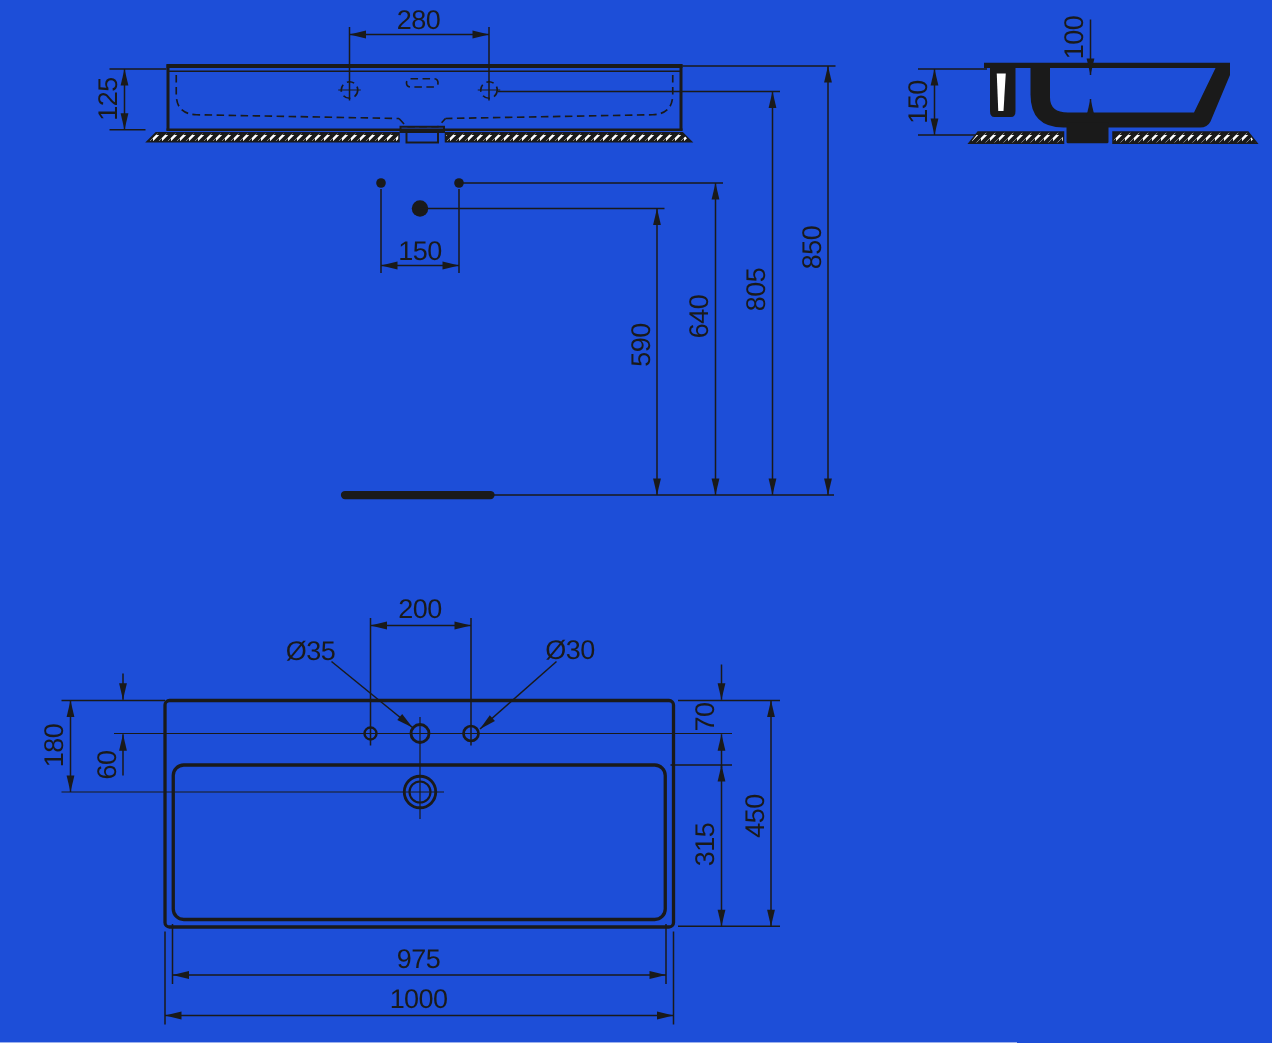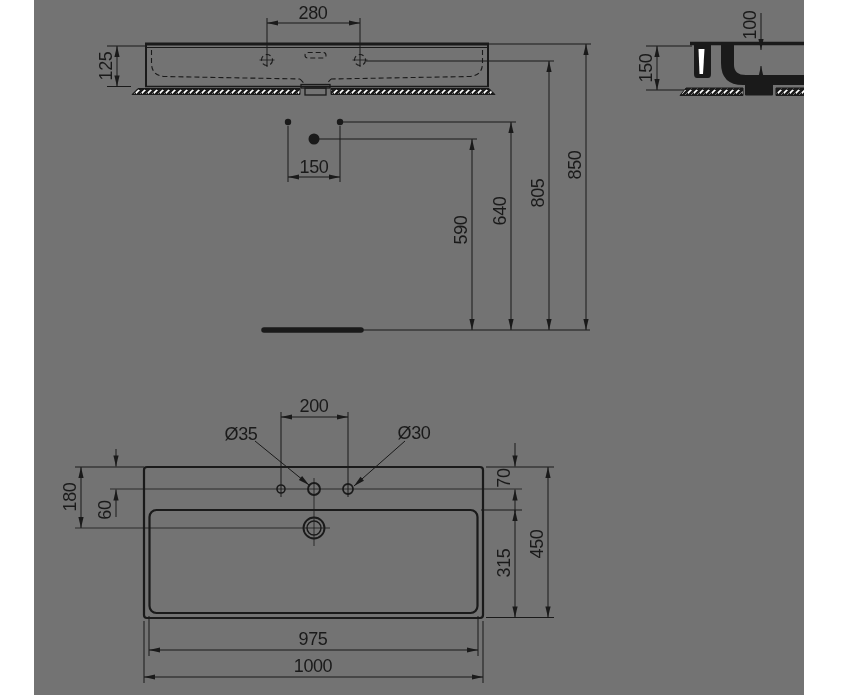--- a/index.html
+++ b/index.html
@@ -1,16 +1,16 @@
 <!DOCTYPE html>
 <html><head>
 <meta charset="utf-8">
 <style>
   html,body{margin:0;padding:0;background:#ffffff;}
-  .page{width:770px;height:695px;background:#737373;position:relative;overflow:hidden;margin-left:34px;}
+  .page{width:848px;height:695px;background:#1d4ed8;position:relative;overflow:hidden;}
   svg{display:block;}
   .ink-stroke{stroke:#1a1a1a;fill:none;}
   .thin{stroke-width:1;}
   .dim{stroke-width:1;}
   .dash{stroke-dasharray:5 3;stroke-width:1.1;}
   .dimtext{fill:#1a1a1a;font-family:"Liberation Sans",sans-serif;font-size:18px;letter-spacing:-0.4px;}
 </style>
 </head>
 <body>
 

